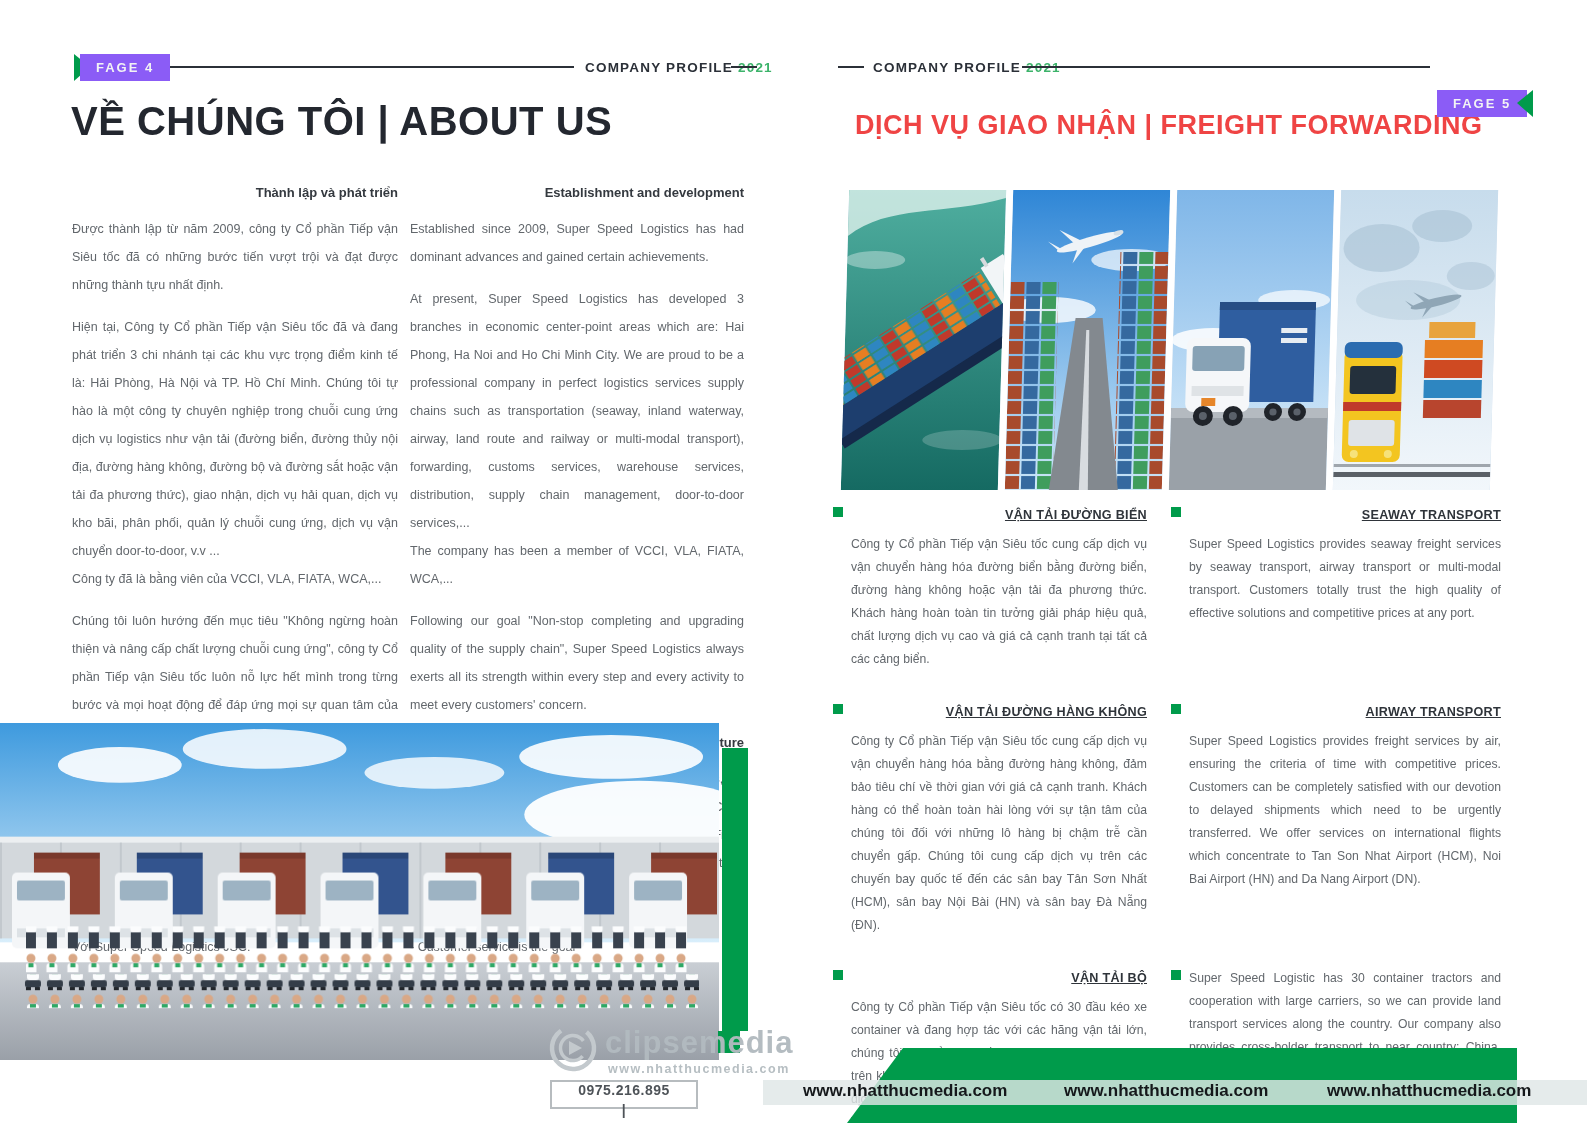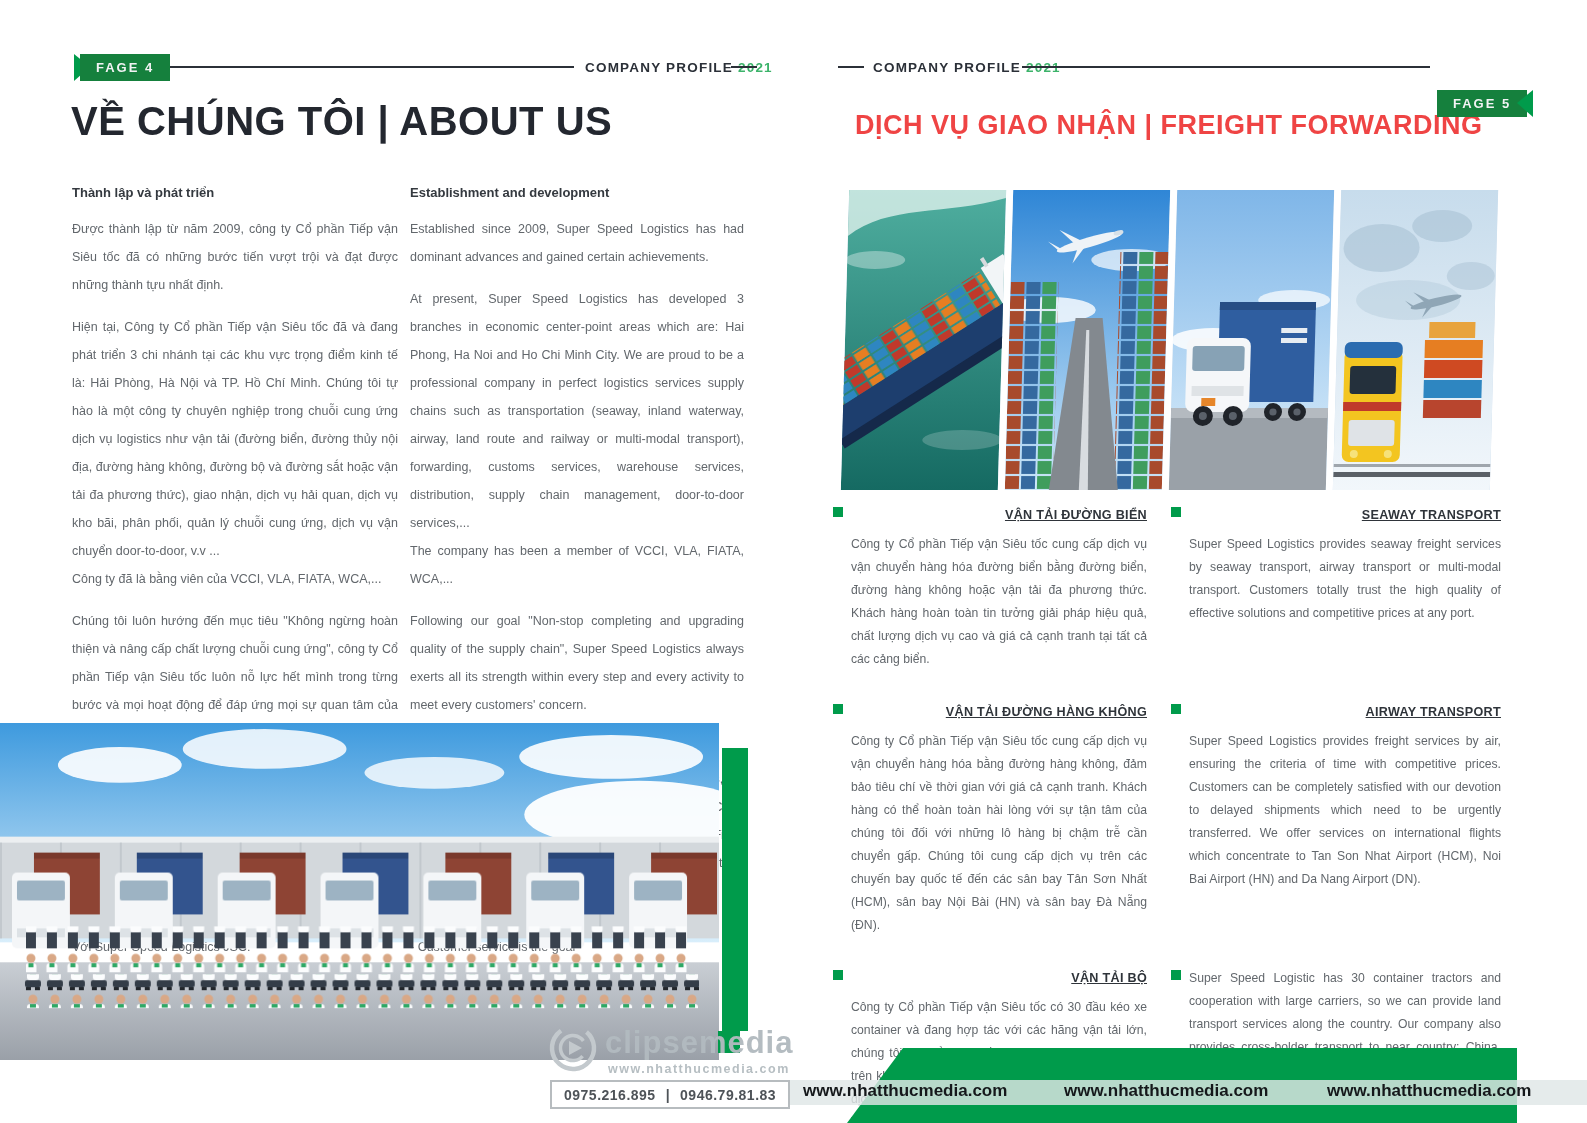--- a/index.html
+++ b/index.html
@@ -1,36 +1,36 @@
 <!DOCTYPE html>
 <html><head>
 <meta charset="utf-8">
 <style>
   html,body{margin:0;padding:0;background:#fff;}
   #canvas{position:relative;width:1587px;height:1123px;background:#ffffff;overflow:hidden;
           font-family:"Liberation Sans",sans-serif;color:#2b3038;}
   
   .tab{position:absolute;top:54px;display:flex;align-items:center;height:27px;z-index:4;}
-  .tab .box{background:#15803d;color:#f2f3f4;font-size:13px;font-weight:bold;letter-spacing:2px;
+  .tab .box{background:#8b5cf6;color:#f2f3f4;font-size:13px;font-weight:bold;letter-spacing:2px;
             padding:0 16px;height:27px;display:flex;align-items:center;}
   .tri-r{width:0;height:0;border-top:13px solid transparent;border-bottom:14px solid transparent;
          border-left:16px solid #009B4B;margin-right:-10px;}
   .tri-l{width:0;height:0;border-top:13px solid transparent;border-bottom:14px solid transparent;
          border-right:16px solid #009B4B;margin-left:-10px;}
   .hline{position:absolute;top:66px;height:2px;background:#2b3038;z-index:1;}
   .brand{position:absolute;top:60px;font-size:13.5px;font-weight:bold;letter-spacing:1.2px;color:#2b3038;white-space:nowrap;}
   .brand .yr{color:#3cb36a;}
   
   .title-l{position:absolute;left:71px;top:99px;font-size:40px;font-weight:bold;letter-spacing:.5px;color:#23272f;}
   .title-r{position:absolute;left:855px;top:110px;font-size:27px;font-weight:bold;letter-spacing:.5px;color:#ef4444;}
   
   .col{position:absolute;top:183px;font-size:12.5px;line-height:28px;color:#62676c;text-align:justify;}
   #col-vn{left:72px;width:326px;}
   #col-en{left:410px;width:334px;}
-  .col h4{font-size:13px;font-weight:bold;color:#34393f;margin:0 0 12px 0;line-height:20px;text-align:left;}
+  .col h4{font-size:13px;font-weight:bold;color:#34393f;margin:0 0 12px 0;line-height:20px;text-align:right;}
   .col p{margin:0 0 14px 0;}
   .col p.tight{margin:0;}
   
   #photo-strip{position:absolute;left:845px;top:190px;width:656px;height:300px;display:flex;gap:7px;}
   .sphoto{width:157px;height:300px;overflow:hidden;transform:skewX(-1.6deg);background:#cfe0ee;}
   .sphoto svg{display:block;width:100%;height:100%;}
   
   #services{position:absolute;left:833px;top:504px;width:676px;display:grid;
             grid-template-columns:314px 330px;column-gap:24px;row-gap:30px;}
   .svc{position:relative;padding-left:18px;font-size:12.2px;line-height:23px;color:#62676c;text-align:justify;}
@@ -39,23 +39,23 @@
   .svc p{margin:0;}
   
   #team-photo{position:absolute;left:0;top:723px;width:719px;height:337px;overflow:hidden;}
   #team-photo svg{display:block;width:100%;height:100%;}
   #green-bar{position:absolute;left:722px;top:748px;width:26px;height:283px;background:#009B4B;}
   
   #green-band{position:absolute;left:847px;top:1048px;width:670px;height:75px;background:#009B4B;
               clip-path:polygon(56px 0,100% 0,100% 100%,0 100%);z-index:2;}
   #light-strip{position:absolute;left:763px;top:1080px;width:824px;height:25px;background:#dfe6e6;opacity:.82;z-index:3;}
   .site{position:absolute;top:1081px;font-size:17px;font-weight:bold;color:#15181b;z-index:4;white-space:nowrap;}
-  #phone-box{position:absolute;left:550px;top:1080px;height:25px;display:flex;align-items:center;gap:10px;
-             border:2px solid #b7bcbf;background:#fff;padding:0 12px;font-size:14px;font-weight:bold;
-             color:#4e5358;letter-spacing:.5px;z-index:5;white-space:nowrap;}
+  #phone-box{position:absolute;left:550px;top:1080px;height:25px;display:flex;align-items:center;gap:4px;
+             border:2px solid #b7bcbf;background:#fff;padding:0 24px;font-size:14px;font-weight:bold;
+             color:#4e5358;letter-spacing:.5px;z-index:5;white-space:nowrap;flex-direction:column;}
   
   #watermark{position:absolute;left:548px;top:1005px;width:240px;height:78px;z-index:6;}
   #wm-logo{position:absolute;left:0;top:18px;}
   #wm-sq{position:absolute;left:170px;top:26px;width:22px;height:22px;background:#009B4B;z-index:1;}
   #wm-name{position:absolute;left:57px;top:20px;font-size:31px;font-weight:bold;letter-spacing:1px;
            color:rgba(178,186,191,.97);z-index:2;}
   #wm-url{position:absolute;left:60px;top:57px;font-size:12.5px;font-weight:bold;letter-spacing:1.5px;
           color:rgba(178,186,191,.95);z-index:2;}
 </style>
 </head>

